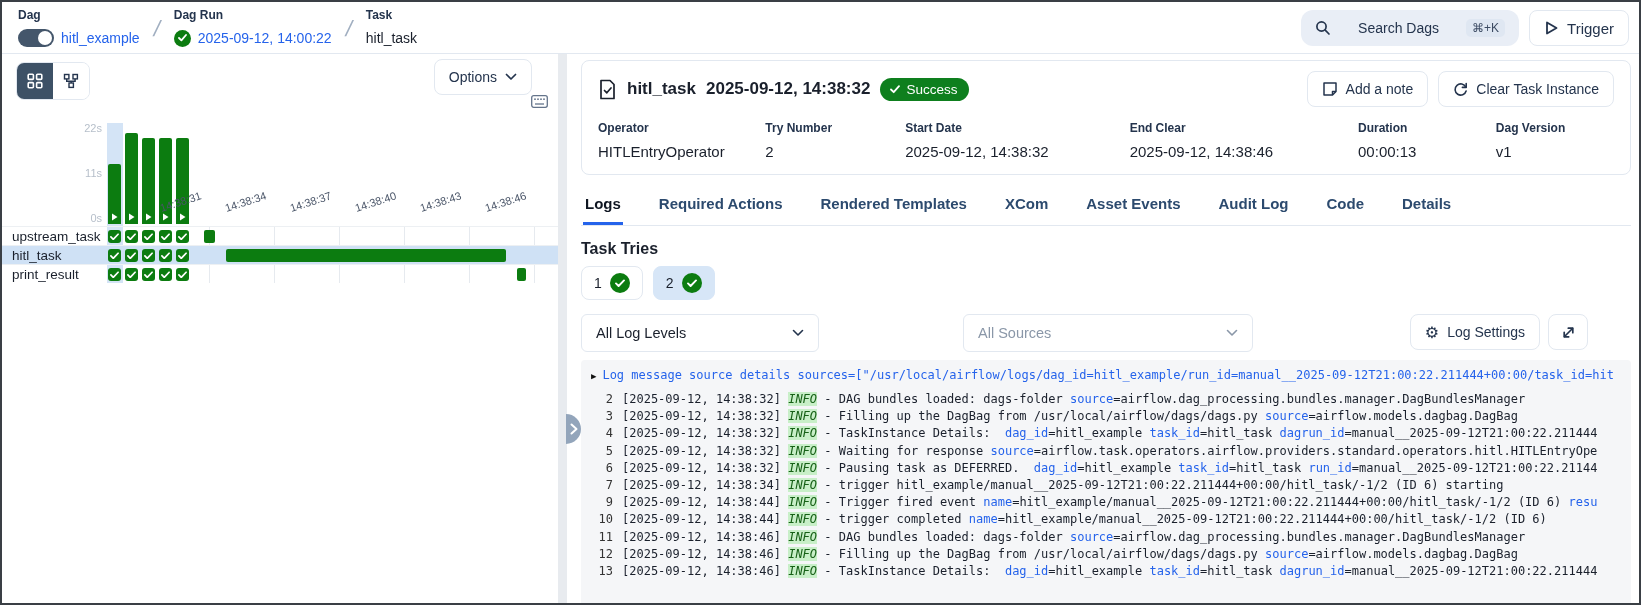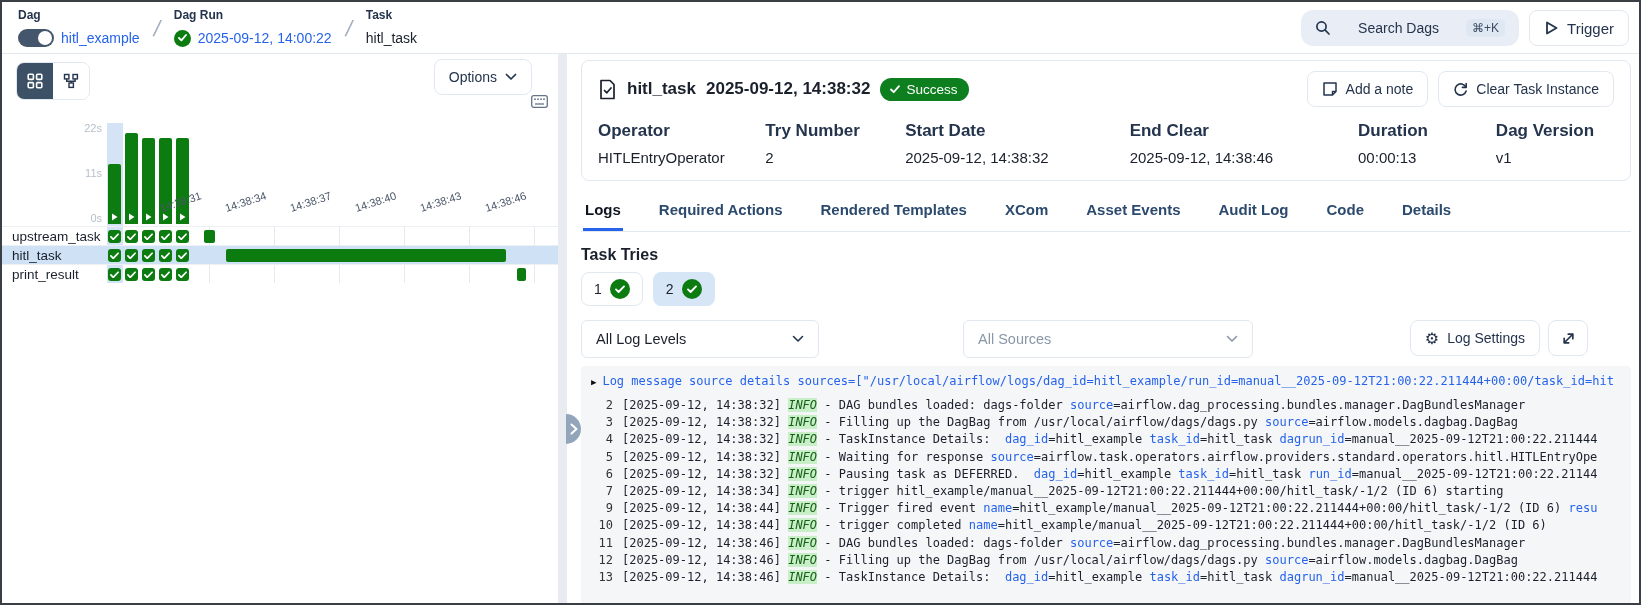--- a/index.html
+++ b/index.html
@@ -51,21 +51,21 @@
   .gbar { position:absolute; top:3px; height:13px; background:#0c7c10; border-radius:2px; }
 
   
   .ti-card { border:1px solid #e2e8f0; border-radius:8px; padding:10px 16px 14px 16px; }
   .ti-head { display:flex; align-items:center; gap:10px; }
   .ti-title { font-size:17px; font-weight:bold; color:#1a202c; }
   .ti-ts { font-size:17px; font-weight:bold; color:#1a202c; }
   .badge-success { display:inline-flex; align-items:center; gap:6px; background:#0e7f1e; color:#fff; border-radius:999px; padding:4px 12px 4px 10px; font-size:13.5px; }
   .ti-head .spacer { flex:1; }
   .ti-meta { display:flex; margin-top:14px; }
-  .meta-col .mlabel { font-size:17px; font-weight:bold; color:#24344d; margin-bottom:8px; }
+  .meta-col .mlabel { font-size:12px; font-weight:bold; color:#24344d; margin-bottom:8px; }
   .meta-col .mvalue { font-size:15px; color:#1a202c; }
   .tabs { display:flex; gap:34px; border-bottom:1px solid #e2e8f0; margin-top:12px; padding:0 2px; }
   .tab { font-size:15px; font-weight:bold; color:#2c4a6e; padding:8px 2px 10px 2px; cursor:pointer; border-bottom:3px solid transparent; white-space:nowrap; }
   .tab.active { color:#0f1622; border-bottom-color:#2563eb; }
   .sect-title { font-size:16px; font-weight:bold; color:#1a202c; margin:14px 0 8px 0; }
   .tries { display:flex; gap:10px; }
   .try-chip { display:flex; align-items:center; gap:8px; height:34px; padding:0 12px; border-radius:8px; border:1px solid #e2e8f0; background:#fff; font-size:14px; color:#1a202c; cursor:pointer; }
   .try-chip.selected { background:#d7e6f7; border-color:#d7e6f7; }
   .filters { position:relative; height:38px; margin-top:14px; }
   .selectbox { position:absolute; top:0; height:38px; border:1px solid #e2e8f0; border-radius:6px; background:#fff; display:flex; align-items:center; justify-content:space-between; padding:0 14px; font-size:14.5px; cursor:pointer; }

